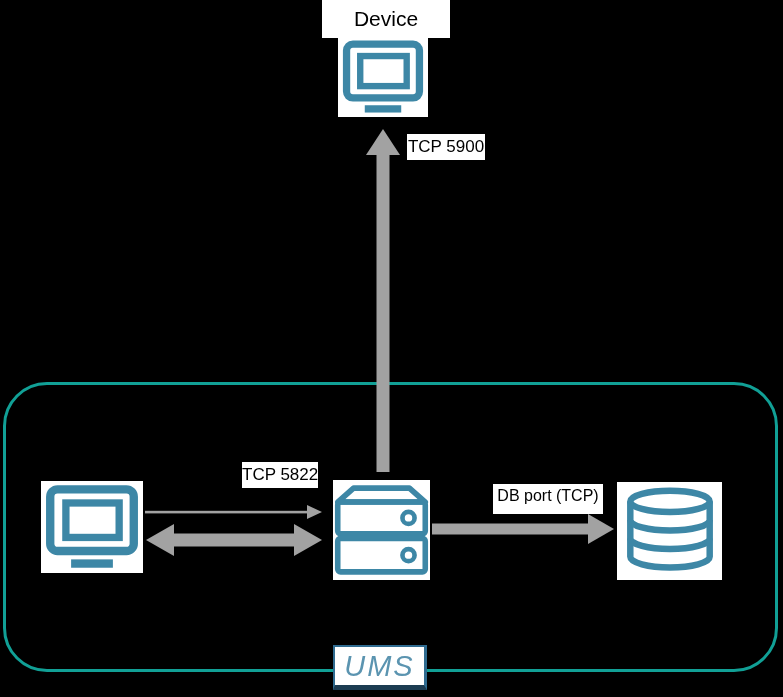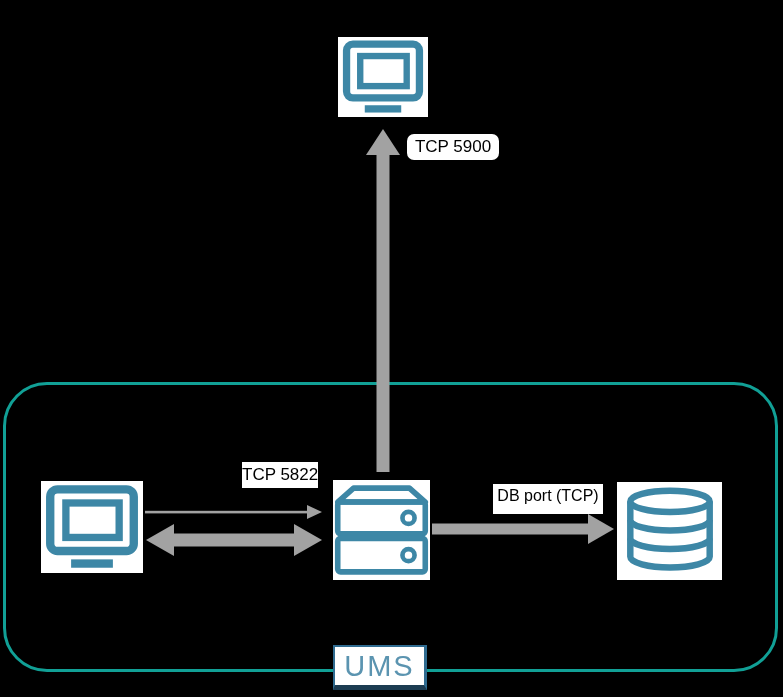--- a/index.html
+++ b/index.html
@@ -36,36 +36,37 @@
     line-height:38px;text-align:center;
     font-size:21px;color:var(--label-text,#000);
     background:var(--label-bg,#fff);
     z-index:3;
   }
   #device-icon-box{left:338px;top:37px;width:90px;height:80px;}
   #console-icon-box{left:41px;top:481px;width:102px;height:92px;}
   #server-icon-box{left:333px;top:480px;width:97px;height:100px;}
   #database-icon-box{left:617px;top:482px;width:105px;height:98px;}
 
-  #label-tcp5900{left:407px;top:134px;width:92px;height:26px;line-height:26px;font-size:17px;border-radius:7px;}
+  #label-tcp5900{left:407px;top:134px;width:78px;height:26px;line-height:26px;font-size:17px;}
   #label-tcp8443{left:242px;top:462px;width:76px;height:26px;line-height:26px;font-size:17px;}
   #label-dbport{left:493px;top:484px;width:110px;height:30px;line-height:24px;font-size:16px;}
 
   
   #ums-label{
     left:333px;top:645px;width:94px;height:45px;
     box-sizing:border-box;
     background:var(--label-bg,#fff);
     border:2px solid var(--ums-border,#2F6B90);
     border-bottom:5px solid var(--ums-shadow,#1C3C52);
     border-right:3px solid var(--ums-border,#2F6B90);
     display:flex;align-items:center;justify-content:center;
     font-size:29px;font-weight:300;letter-spacing:2px;
     color:var(--ums-text,#5B94B0);
     z-index:5;
+    font-style:italic;
   }
   
   #arrows{
     left:0;top:0;width:783px;height:697px;
     z-index:2;pointer-events:none;
   }
   #arrows .arrow{fill:var(--arrow-gray,#A2A2A2);}
   .icon-svg{stroke:var(--icon-teal,#3D87A6);}
 </style>
 </head>
@@ -92,20 +93,21 @@
       <polygon class="arrow" points="146,540 174,524 174,556"></polygon>
       <polygon class="arrow" points="322,540 294,524 294,556"></polygon>
     </g>
 
     <g>
       <rect class="arrow" x="432" y="523.5" width="158" height="11"></rect>
       <polygon class="arrow" points="614,529 588,514 588,544"></polygon>
     </g>
   </svg>
 
+  <div id="device-label" class="abs">Device</div>
   <div id="device-icon-box" class="abs icon-box">
     <svg class="icon-svg" width="82" height="76" viewBox="0 0 90 80" fill="none">
       <rect x="5" y="4" width="80" height="59" rx="7" stroke-width="8"></rect>
       <rect x="20" y="17" width="51" height="33" stroke-width="7"></rect>
       <rect x="25" y="71" width="40" height="8" fill="var(--icon-teal,#3D87A6)" stroke="none"></rect>
     </svg>
   </div>
 
   <div id="console-icon-box" class="abs icon-box">
     <svg class="icon-svg" width="94" height="86" viewBox="0 0 90 80" fill="none">

